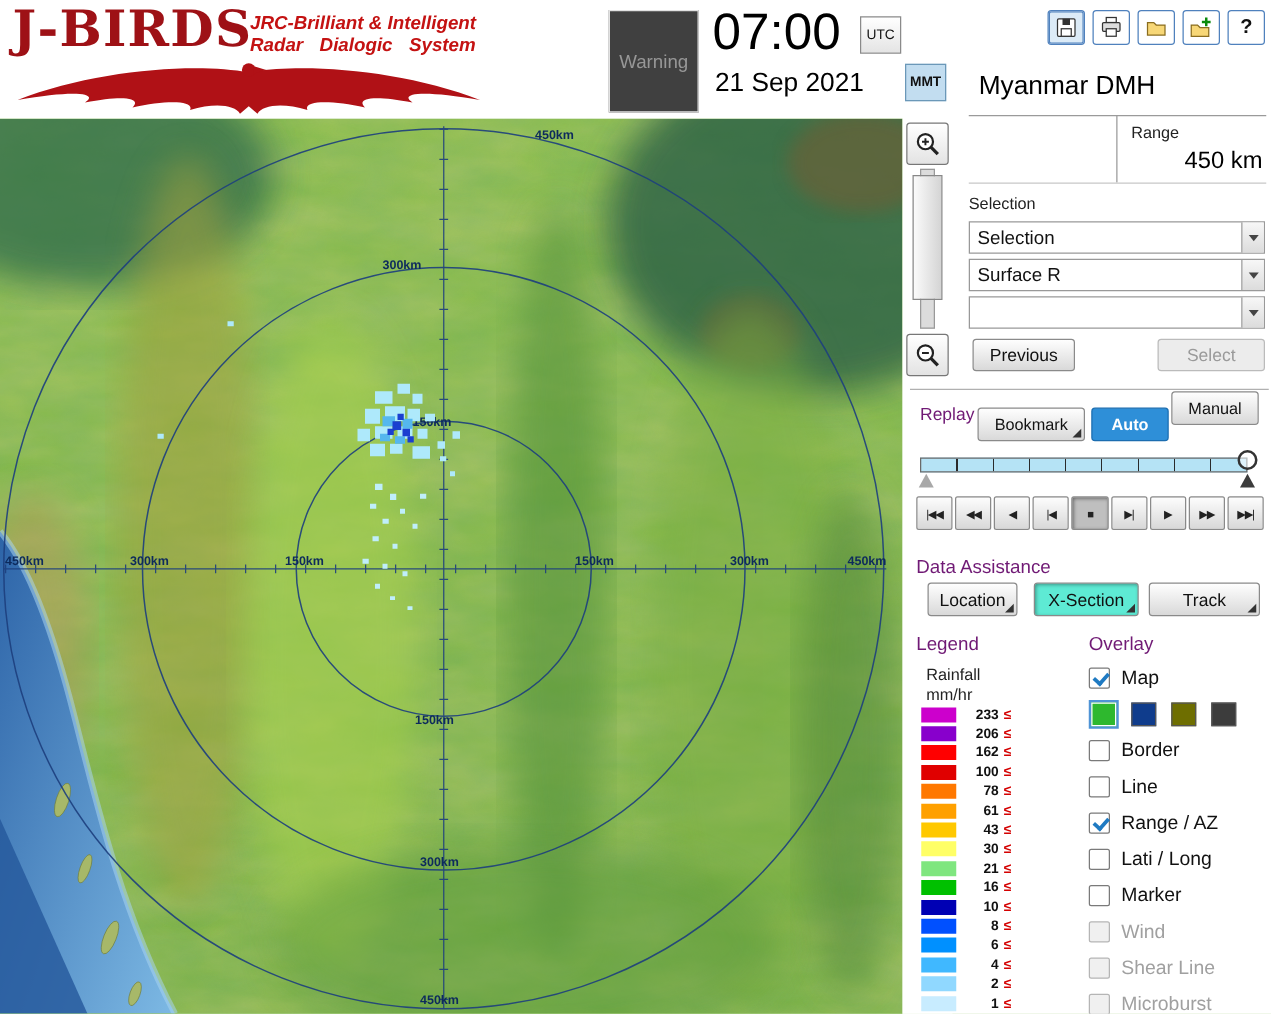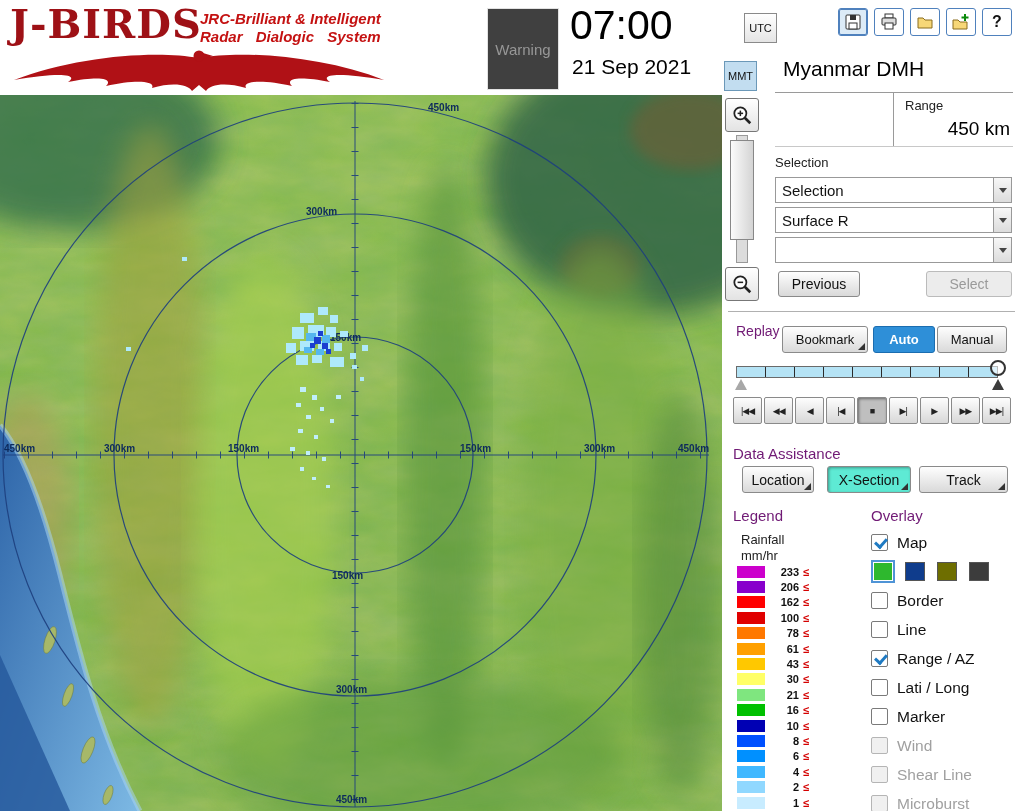--- a/index.html
+++ b/index.html
@@ -10,22 +10,22 @@
   
   .logo-title{left:10px;top:0px;font-family:"DejaVu Serif",serif;font-weight:bold;font-size:40px;color:#9e1116;letter-spacing:1px;}
   .logo-sub{left:200px;top:10px;color:#c41212;font-weight:bold;font-size:15px;line-height:18px;font-style:italic;}
   .logo-sub .l2{word-spacing:9px;}
   .eagle{left:6px;top:46px;}
   .warning-box{left:487px;top:8px;width:70px;height:80px;background:#404040;border:1px solid #e2e2e2;display:flex;align-items:center;justify-content:center;color:#979797;font-size:15px;}
   .clock-time{left:570px;top:2px;font-size:41px;color:#000;}
   .clock-date{left:572px;top:55px;font-size:21px;color:#000;}
   .tz{width:33px;height:30px;border:1px solid #8a8a8a;background:linear-gradient(#ffffff,#e4e4e4);font-size:11px;display:flex;align-items:center;justify-content:center;box-sizing:border-box;}
   .tz.sel{background:#c2ddf0;border-color:#6b98b8;}
-  .tz-utc{left:744px;top:13px;}
-  .tz-mmt{left:724px;top:61px;}
+  .tz-utc{left:688px;top:13px;}
+  .tz-mmt{left:724px;top:51px;font-weight:bold;}
   .toolbar{left:838px;top:8px;display:flex;gap:6px;}
   .tool-btn{width:30px;height:28px;border:1px solid #4f81bd;border-radius:3px;background:#fff;display:flex;align-items:center;justify-content:center;box-sizing:border-box;padding:0;}
   .tool-btn.sel{background:#dcebf7;box-shadow:0 0 0 1px #4f81bd inset;}
   .help-glyph{font-size:16px;font-weight:bold;color:#111;}
   .station-title{left:783px;top:57px;font-size:21px;color:#000;}
 
   
   .sep-h{height:1px;background:#9a9a9a;}
   .sep-h.light{background:#c8c8c8;}
   .sep-v{width:1px;background:#9a9a9a;}
@@ -333,21 +333,21 @@
   </div>
 
   <div class="btn" style="left:778px;top:271px;width:82px;height:26px;">Previous</div>
   <div class="btn disabled" style="left:926px;top:271px;width:86px;height:26px;">Select</div>
 
   <div class="abs sep-h" style="left:728px;top:311px;width:287px;background:#b0b0b0;"></div>
 
   <div class="abs section-label" style="left:736px;top:323px;font-size:14px;">Replay</div>
   <div class="btn replay-seg menu-corner" style="left:782px;top:326px;width:86px;height:27px;">Bookmark</div>
   <div class="btn replay-seg seg-auto" style="left:873px;top:326px;width:62px;height:27px;">Auto</div>
-  <div class="btn replay-seg" style="left:937px;top:326px;width:70px;height:27px;">Manual</div>
+  <div class="btn replay-seg" style="left:937px;top:313px;width:70px;height:27px;">Manual</div>
 
   <div class="abs tl-track"></div>
   <div class="abs tl-left-marker"></div>
   <div class="abs tl-circle"></div>
   <div class="abs tl-right-marker"></div>
 
   <div class="abs pb-row">
     <button class="pb-btn">|◀◀</button>
     <button class="pb-btn">◀◀</button>
     <button class="pb-btn">◀</button>

